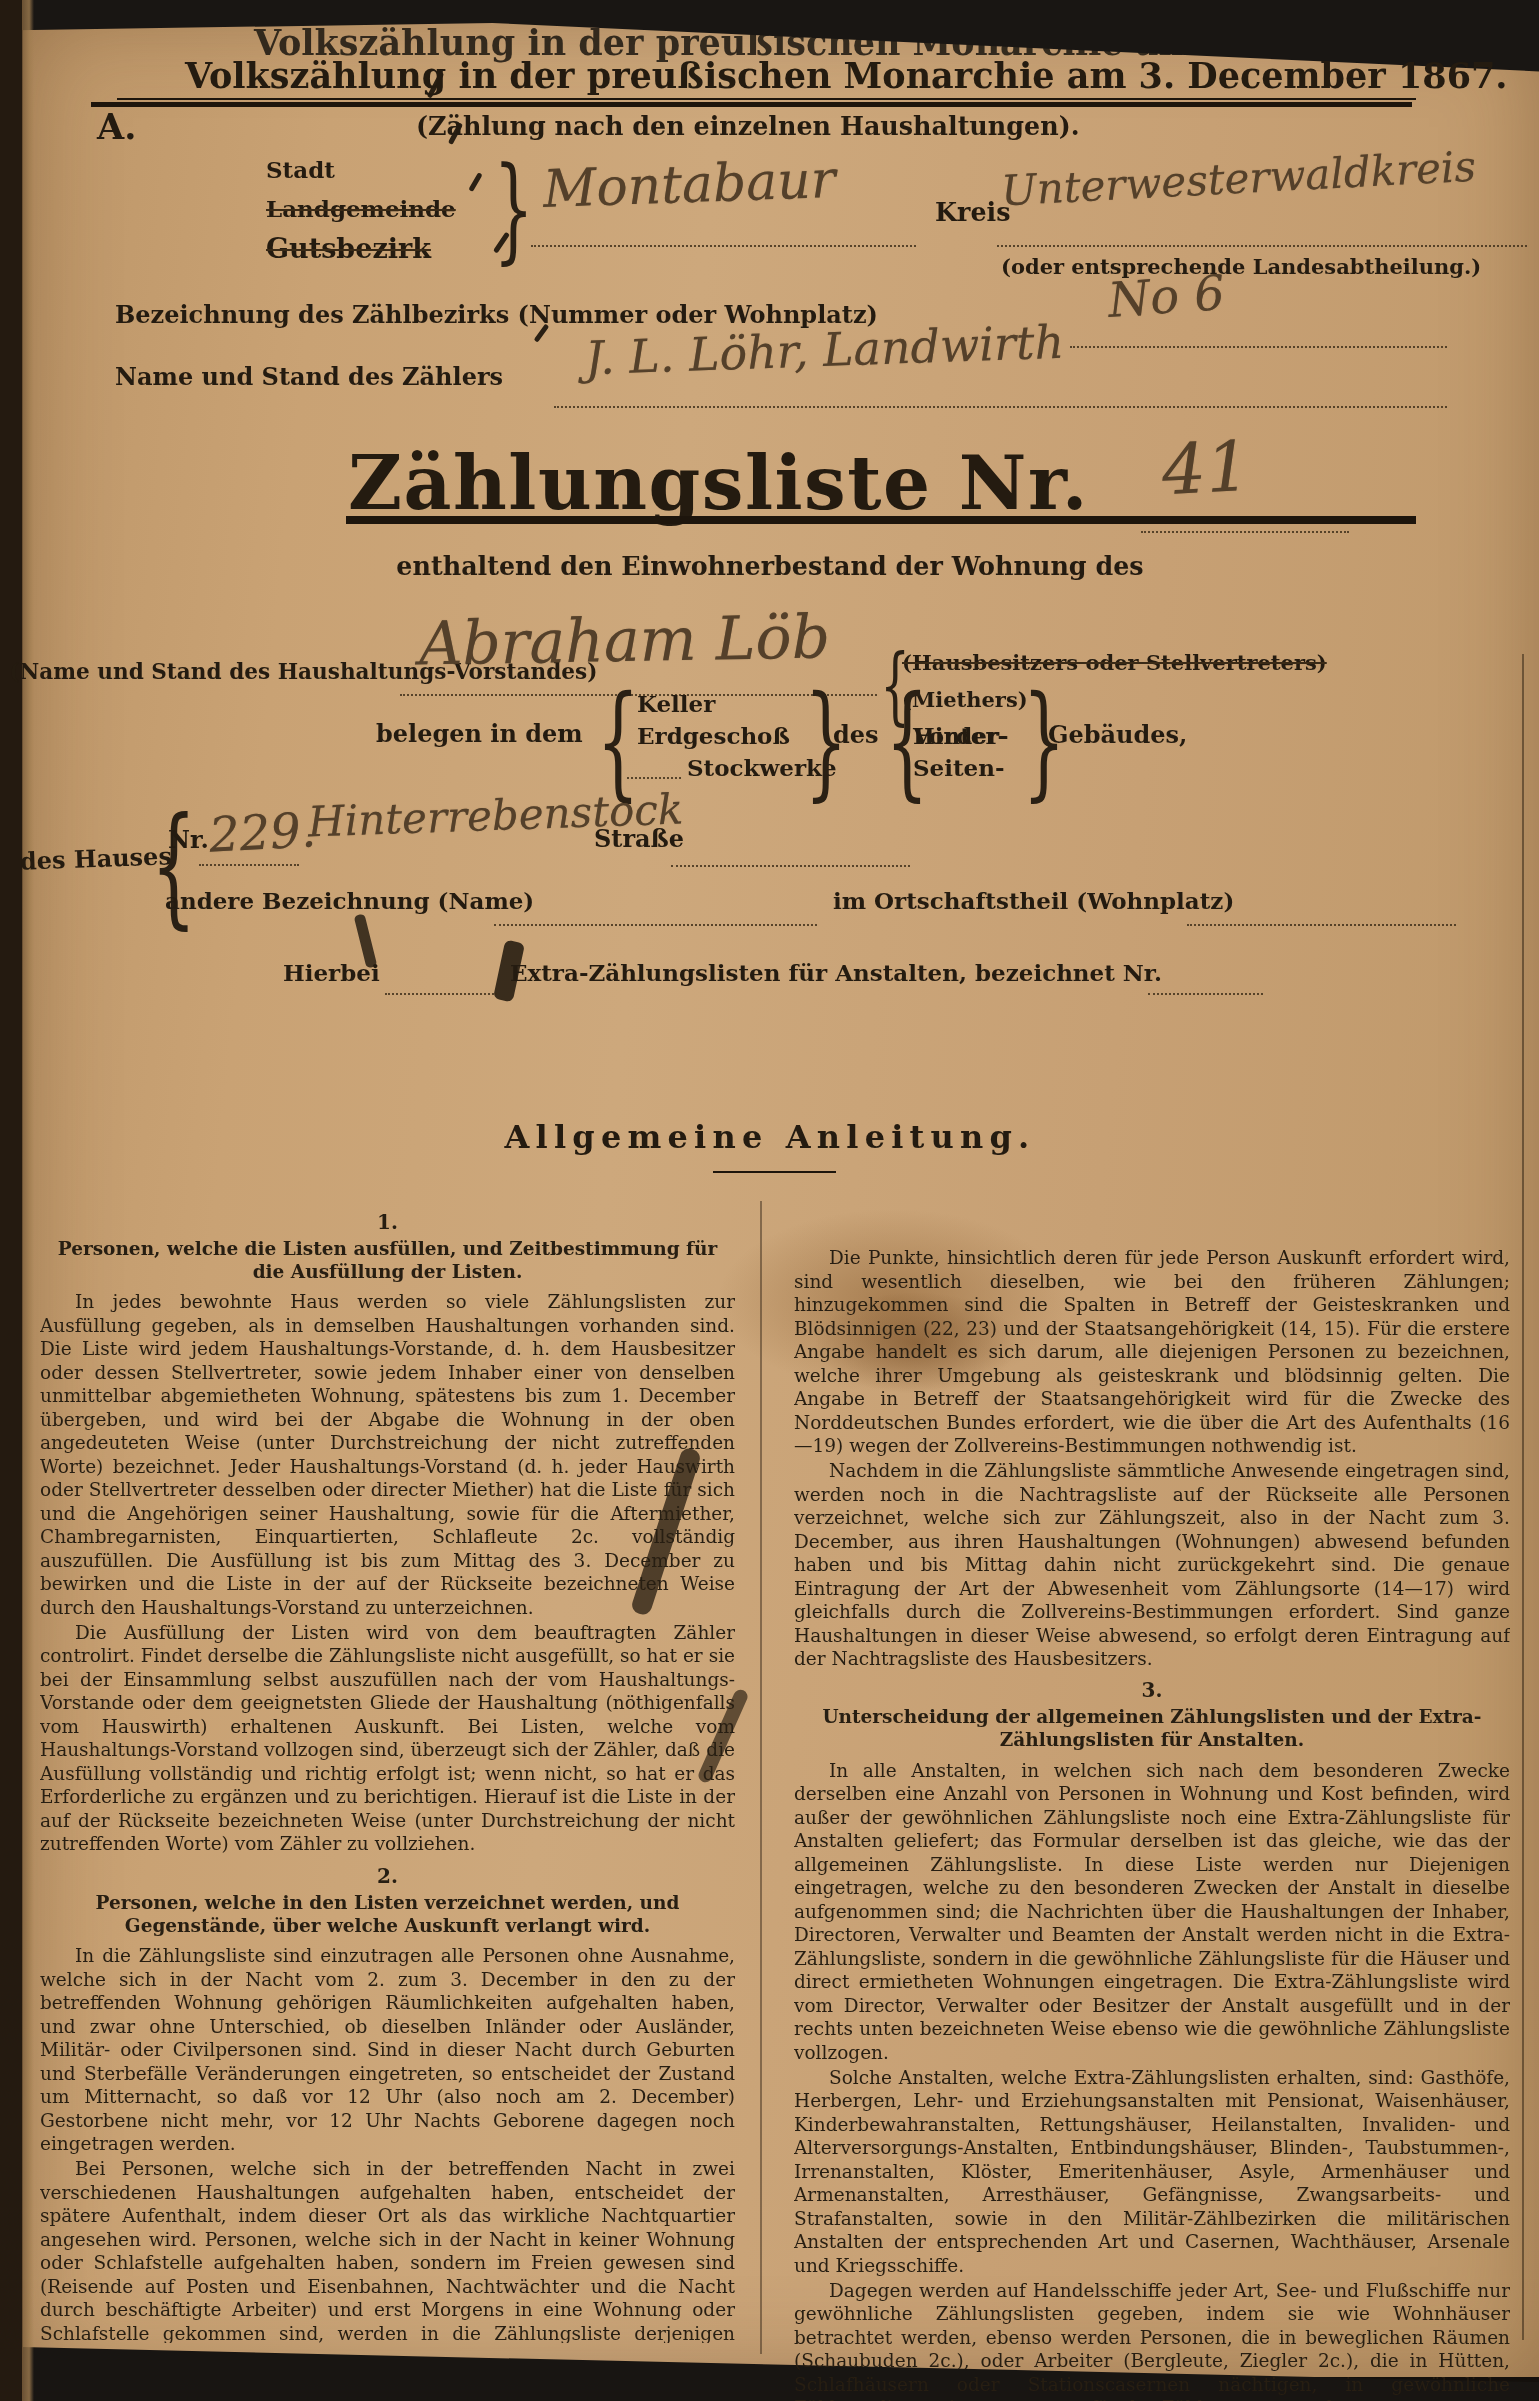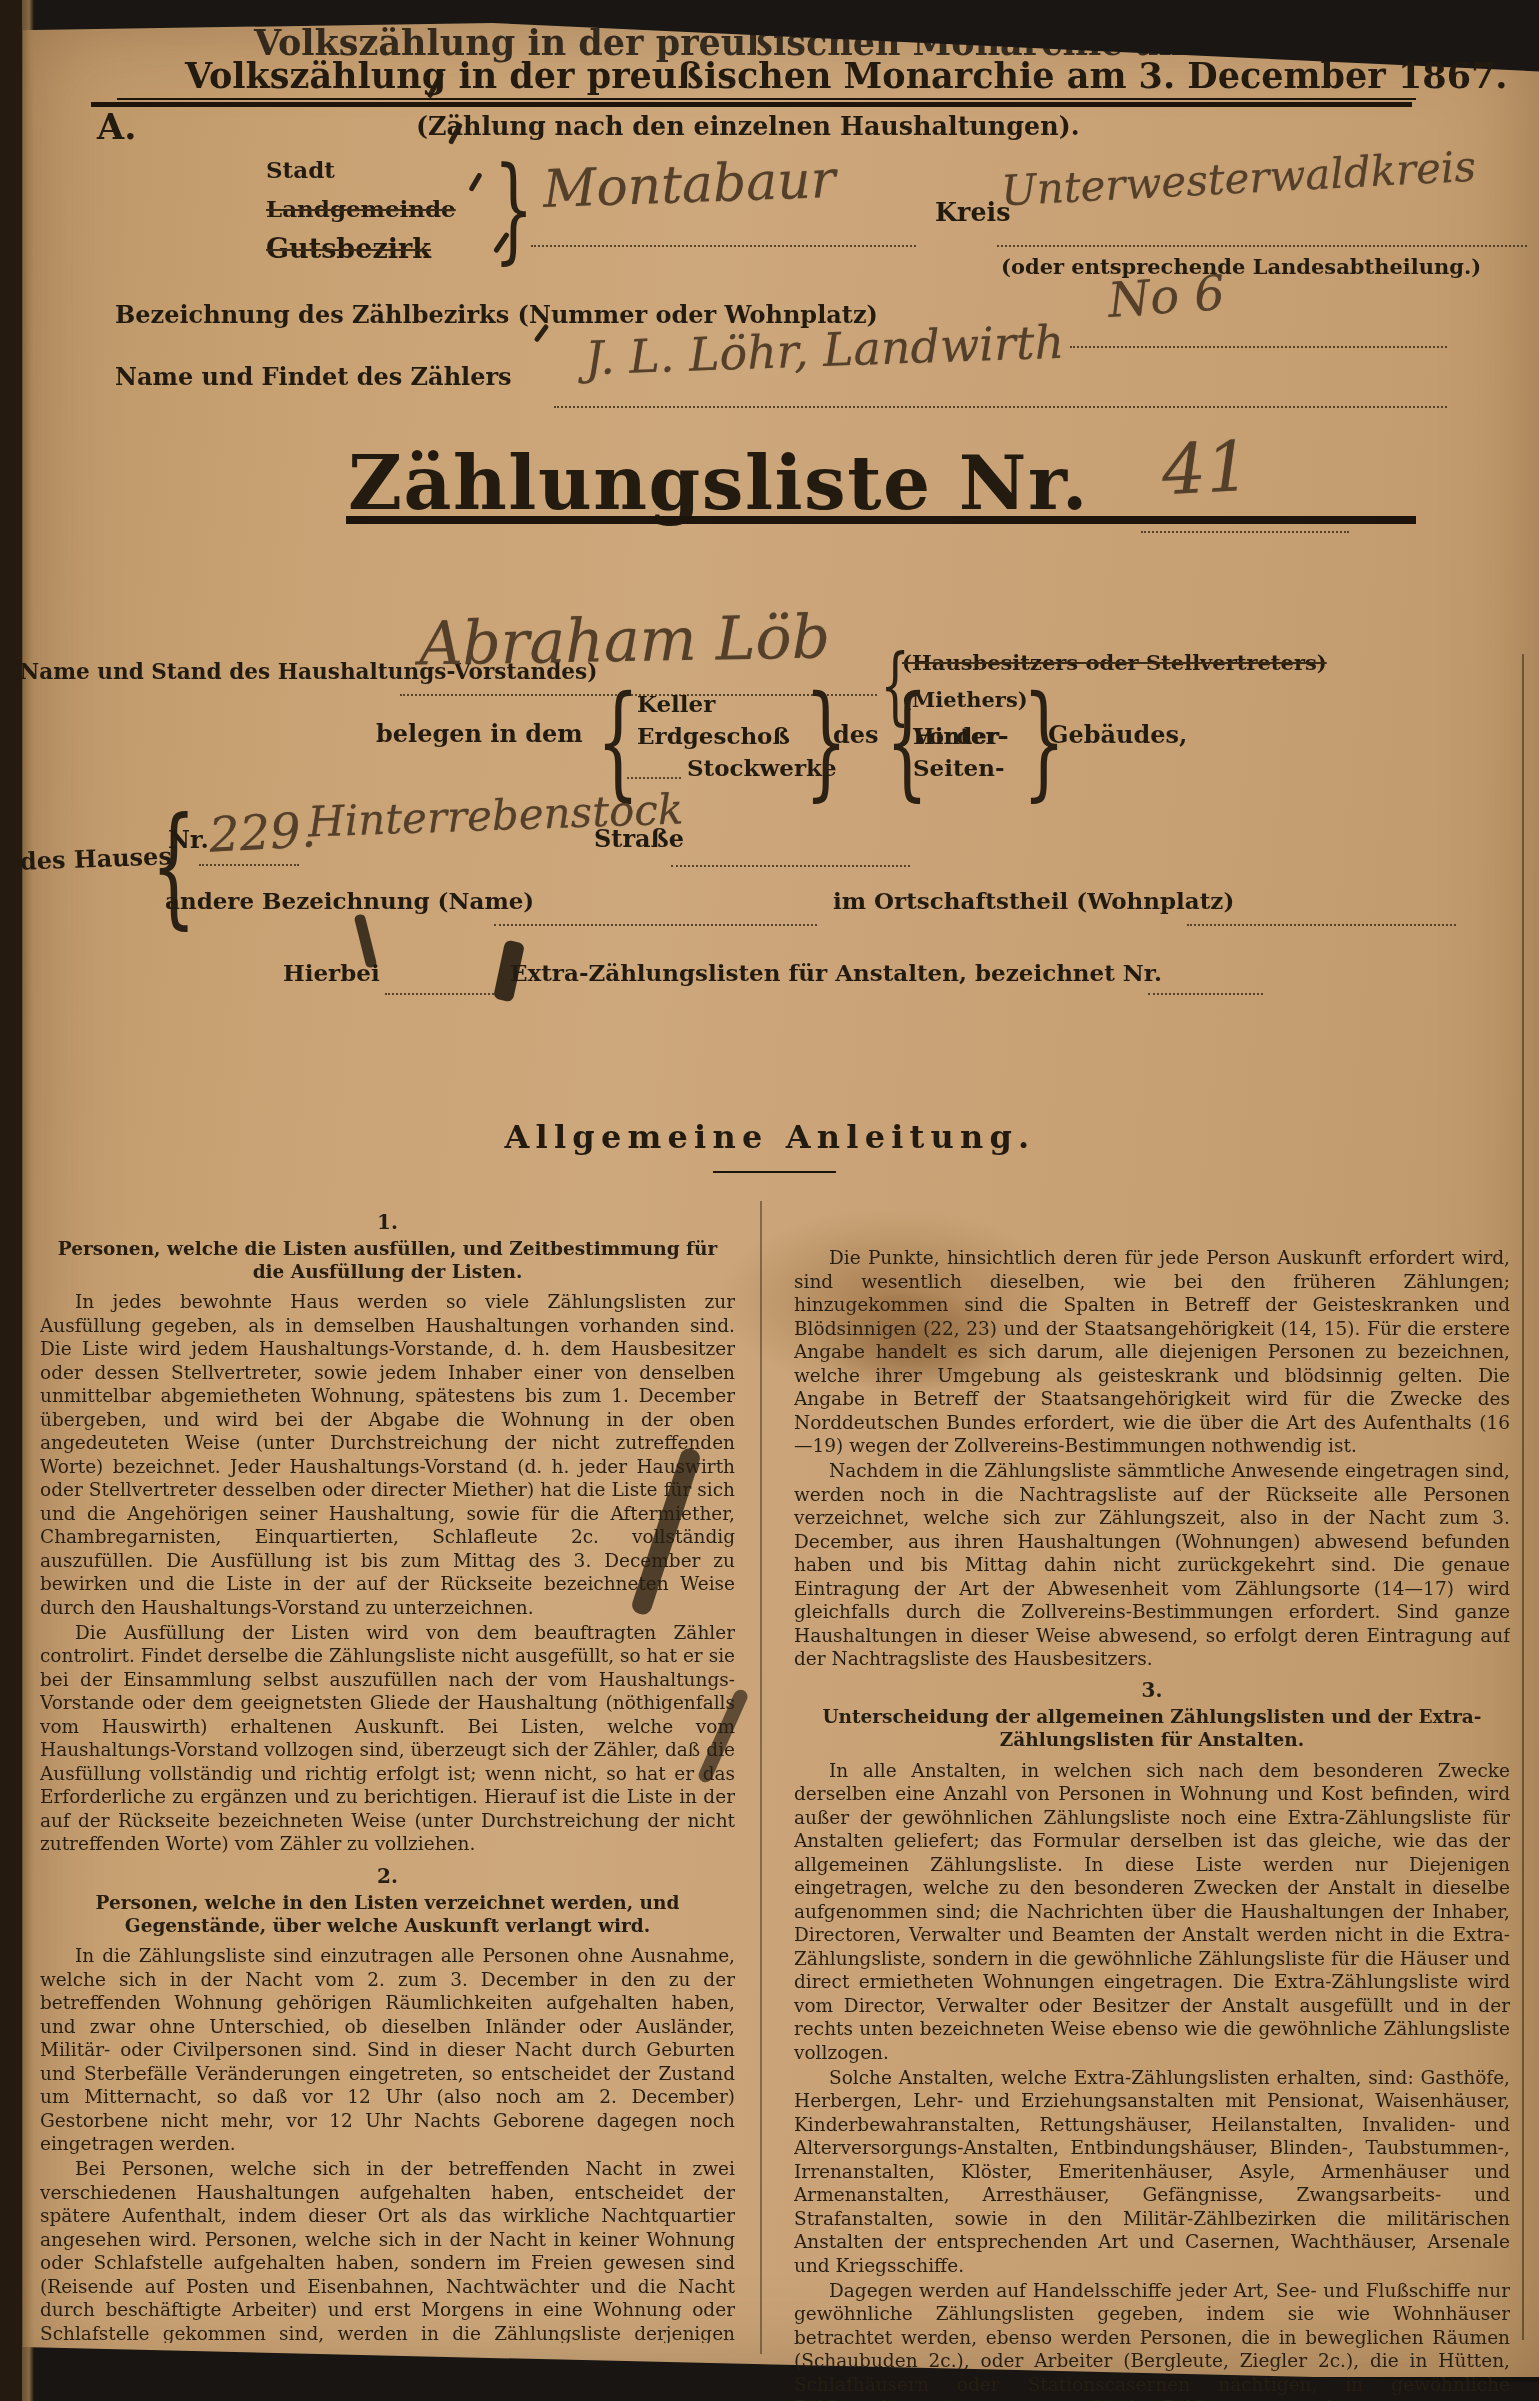--- a/index.html
+++ b/index.html
@@ -76,28 +76,29 @@
   <div class="dots" style="left:531px;top:245px;width:385px;"></div>
   <div class="print" style="left:935px;top:197px;font-size:25.4px;">Kreis</div>
   <div class="hw" style="left:1001px;top:154px;font-size:42px;transform:rotate(-3deg);">Unterwesterwaldkreis</div>
   <div class="dots" style="left:997px;top:245px;width:530px;"></div>
   <div class="print" style="left:1001px;top:254px;font-size:21px;font-weight:bold;">(oder entsprechende Landesabtheilung.)</div>
 
   <div class="print" style="left:115px;top:300px;font-size:24px;">Bezeichnung des Zählbezirks (Nummer oder Wohnplatz)</div>
   <div class="dots" style="left:1070px;top:346px;width:377px;"></div>
   <div class="hw" style="left:1108px;top:268px;font-size:48px;transform:rotate(-4deg);">No 6</div>
 
-  <div class="print" style="left:115px;top:362px;font-size:24px;">Name und Findet des Zählers</div>
+  <div class="print" style="left:115px;top:362px;font-size:24px;">Name und Stand des Zählers</div>
   <div class="hw" style="left:585px;top:323px;font-size:46px;transform:rotate(-2deg);">J. L. Löhr, Landwirth</div>
   <div class="dots" style="left:554px;top:406px;width:893px;"></div>
 
   <div class="print" style="left:348px;top:440px;font-size:74px;letter-spacing:1.5px;">Zählungsliste Nr.</div>
   <div class="hw" style="left:1162px;top:428px;font-size:69px;transform:rotate(-3deg);">41</div>
   <div class="dots" style="left:1141px;top:531px;width:208px;"></div>
   <div class="rule" style="left:346px;top:516px;width:1070px;height:7.7px;"></div>
+  <div class="print" style="left:385px;top:551px;width:770px;text-align:center;font-size:25.4px;">enthaltend den Einwohnerbestand der Wohnung des</div>
 
   <div class="print" style="left:9.2px;top:659px;font-size:21.6px;">(Name und Stand des Haushaltungs-Vorstandes)</div>
   <div class="hw" style="left:419px;top:605px;font-size:60px;transform:rotate(-1deg);">Abraham Löb</div>
   <div class="dots" style="left:400px;top:694px;width:477px;"></div>
   <div class="brace" style="left:868px;top:642px;font-size:85px;line-height:85px;">{</div>
   <div class="print strike" style="left:902px;top:650px;font-size:21px;">(Hausbesitzers oder Stellvertreters)</div>
   <div class="print" style="left:902px;top:687px;font-size:21px;">(Miethers)</div>
 
   <div class="print" style="left:376px;top:719px;font-size:24px;">belegen in dem</div>
   <div class="brace" style="left:579px;top:680px;font-size:123px;line-height:123px;">{</div>

